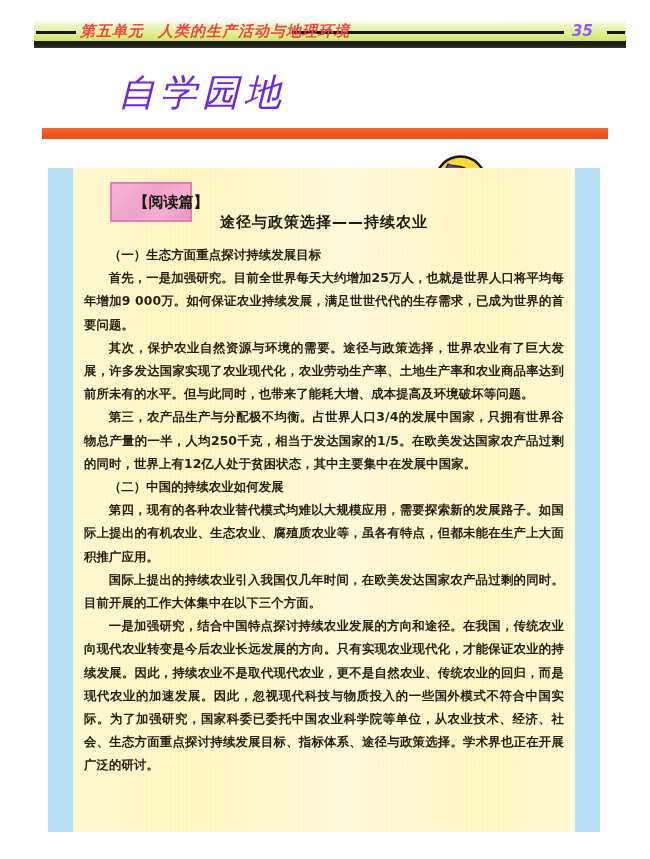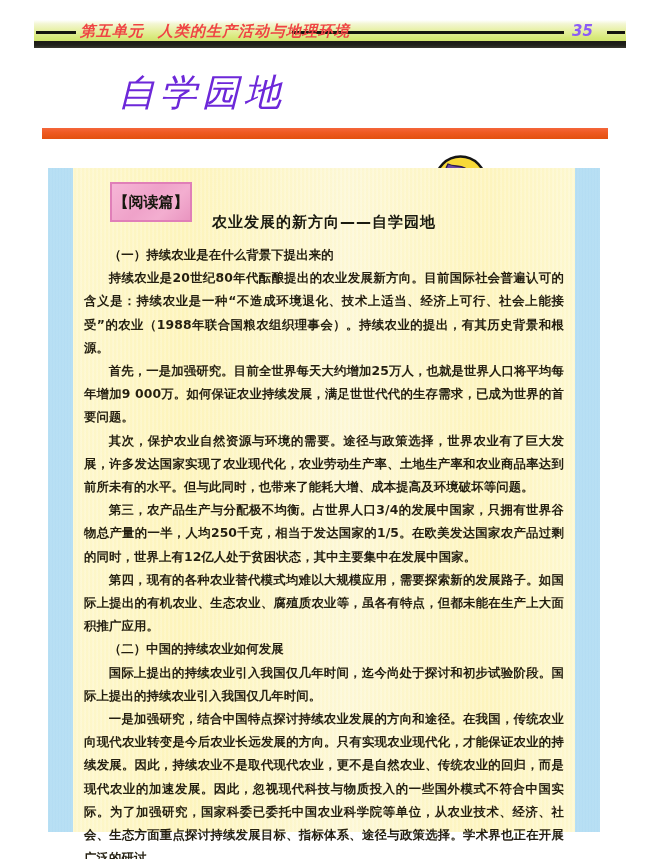--- a/index.html
+++ b/index.html
@@ -191,20 +191,21 @@
     top: 0;
     width: 78px;
     height: 36px;
     line-height: 36px;
     text-align: center;
     font-size: 15px;
     font-weight: bold;
     color: #17170f;
     letter-spacing: 0px;
     white-space: nowrap;
+    padding-left: 20px;
   }
 
   
   .article-title {
     position: absolute;
     left: 73px;
     top: 213px;
     width: 502px;
     text-align: center;
     font-size: 15px;
@@ -264,26 +265,25 @@
 <div class="panel">
   <div class="stripe-left"></div>
   <div class="paper"></div>
   <div class="stripe-right"></div>
 </div>
 
 <div class="read-tag">
   <div class="read-tag-label">【阅读篇】</div>
 </div>
 
-<div class="article-title">农业发展的新方向——自学园地</div>
+<div class="article-title">途径与政策选择——持续农业</div>
 
 <div class="body-text">
-  <p>（一）持续农业是在什么背景下提出来的</p>
-  <p>持续农业是20世纪80年代酝酿提出的农业发展新方向。目前国际社会普遍认可的含义是：持续农业是一种“不造成环境退化、技术上适当、经济上可行、社会上能接受”的农业（1988年联合国粮农组织理事会）。持续农业的提出，有其历史背景和根源。</p>
+  <p>（一）生态方面重点探讨持续发展目标</p>
   <p>首先，一是加强研究。目前全世界每天大约增加25万人，也就是世界人口将平均每年增加9 000万。如何保证农业持续发展，满足世世代代的生存需求，已成为世界的首要问题。</p>
   <p>其次，保护农业自然资源与环境的需要。途径与政策选择，世界农业有了巨大发展，许多发达国家实现了农业现代化，农业劳动生产率、土地生产率和农业商品率达到前所未有的水平。但与此同时，也带来了能耗大增、成本提高及环境破坏等问题。</p>
   <p>第三，农产品生产与分配极不均衡。占世界人口3/4的发展中国家，只拥有世界谷物总产量的一半，人均250千克，相当于发达国家的1/5。在欧美发达国家农产品过剩的同时，世界上有12亿人处于贫困状态，其中主要集中在发展中国家。</p>
+  <p>（二）中国的持续农业如何发展</p>
   <p>第四，现有的各种农业替代模式均难以大规模应用，需要探索新的发展路子。如国际上提出的有机农业、生态农业、腐殖质农业等，虽各有特点，但都未能在生产上大面积推广应用。</p>
-  <p>（二）中国的持续农业如何发展</p>
-  <p>国际上提出的持续农业引入我国仅几年时间，迄今尚处于探讨和初步试验阶段。国际上提出的持续农业引入我国仅几年时间。</p>
+  <p>国际上提出的持续农业引入我国仅几年时间，在欧美发达国家农产品过剩的同时。目前开展的工作大体集中在以下三个方面。</p>
   <p>一是加强研究，结合中国特点探讨持续农业发展的方向和途径。在我国，传统农业向现代农业转变是今后农业长远发展的方向。只有实现农业现代化，才能保证农业的持续发展。因此，持续农业不是取代现代农业，更不是自然农业、传统农业的回归，而是现代农业的加速发展。因此，忽视现代科技与物质投入的一些国外模式不符合中国实际。为了加强研究，国家科委已委托中国农业科学院等单位，从农业技术、经济、社会、生态方面重点探讨持续发展目标、指标体系、途径与政策选择。学术界也正在开展广泛的研讨。</p>
 
 </div>
 
 </body></html>

